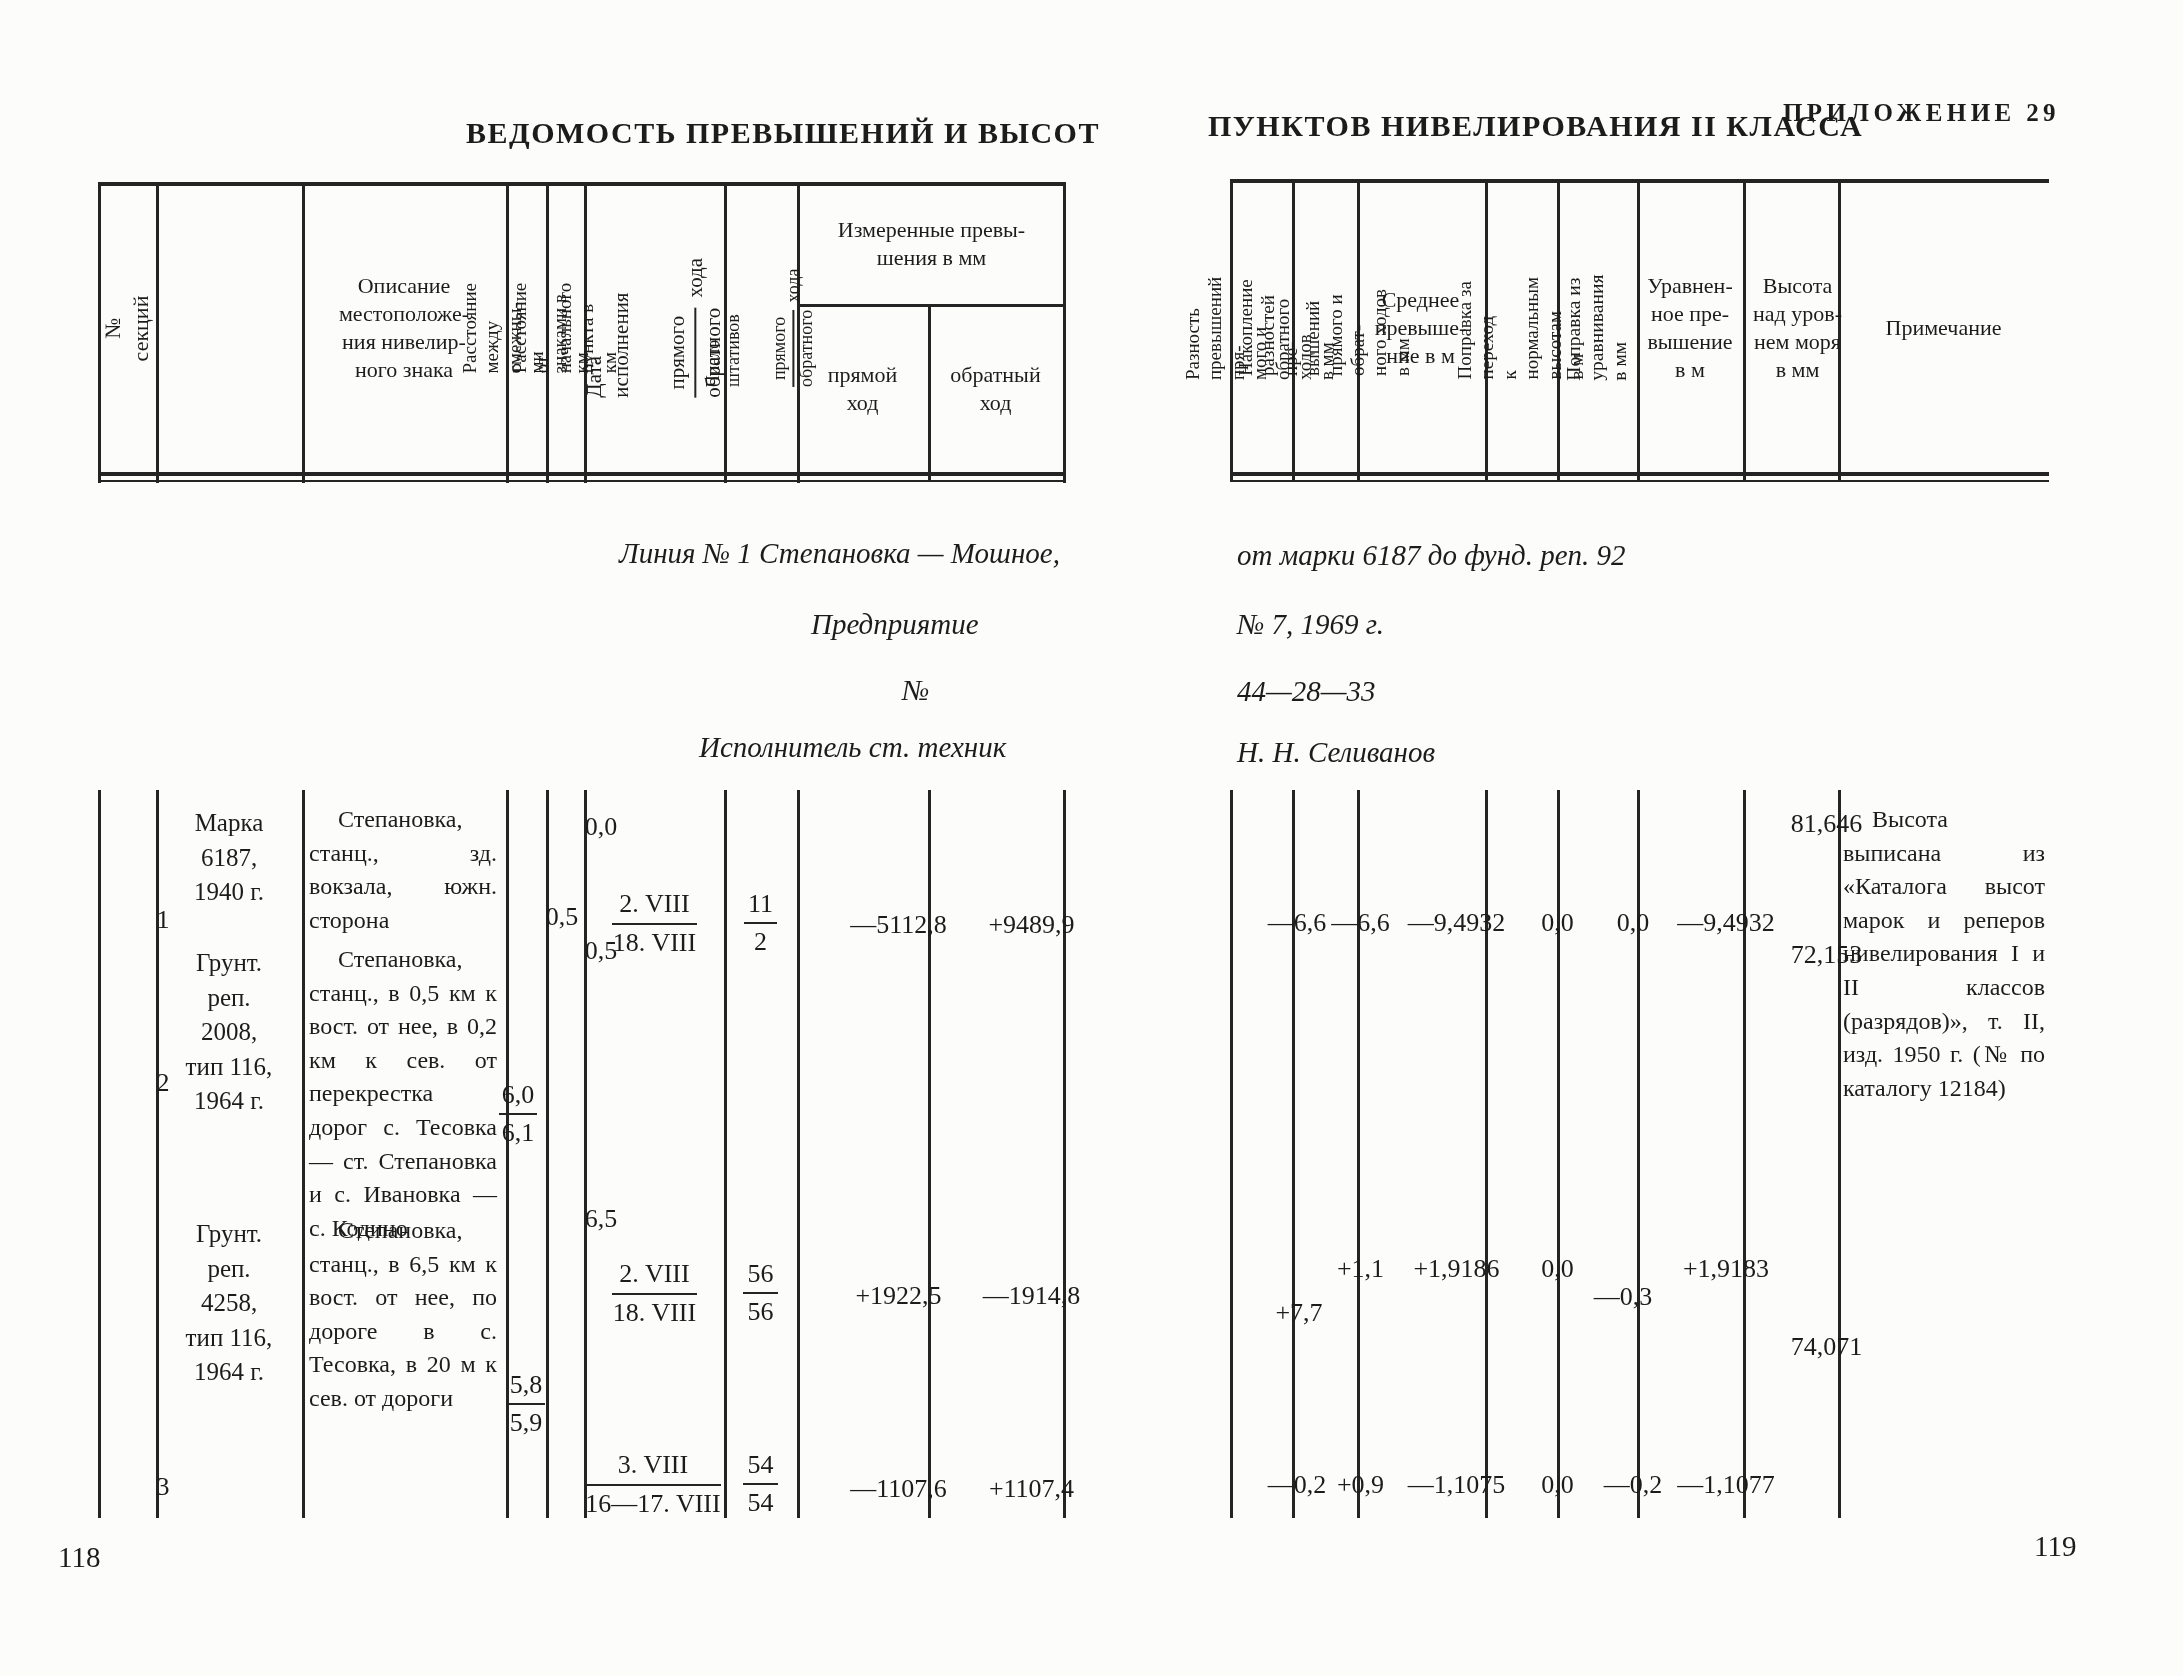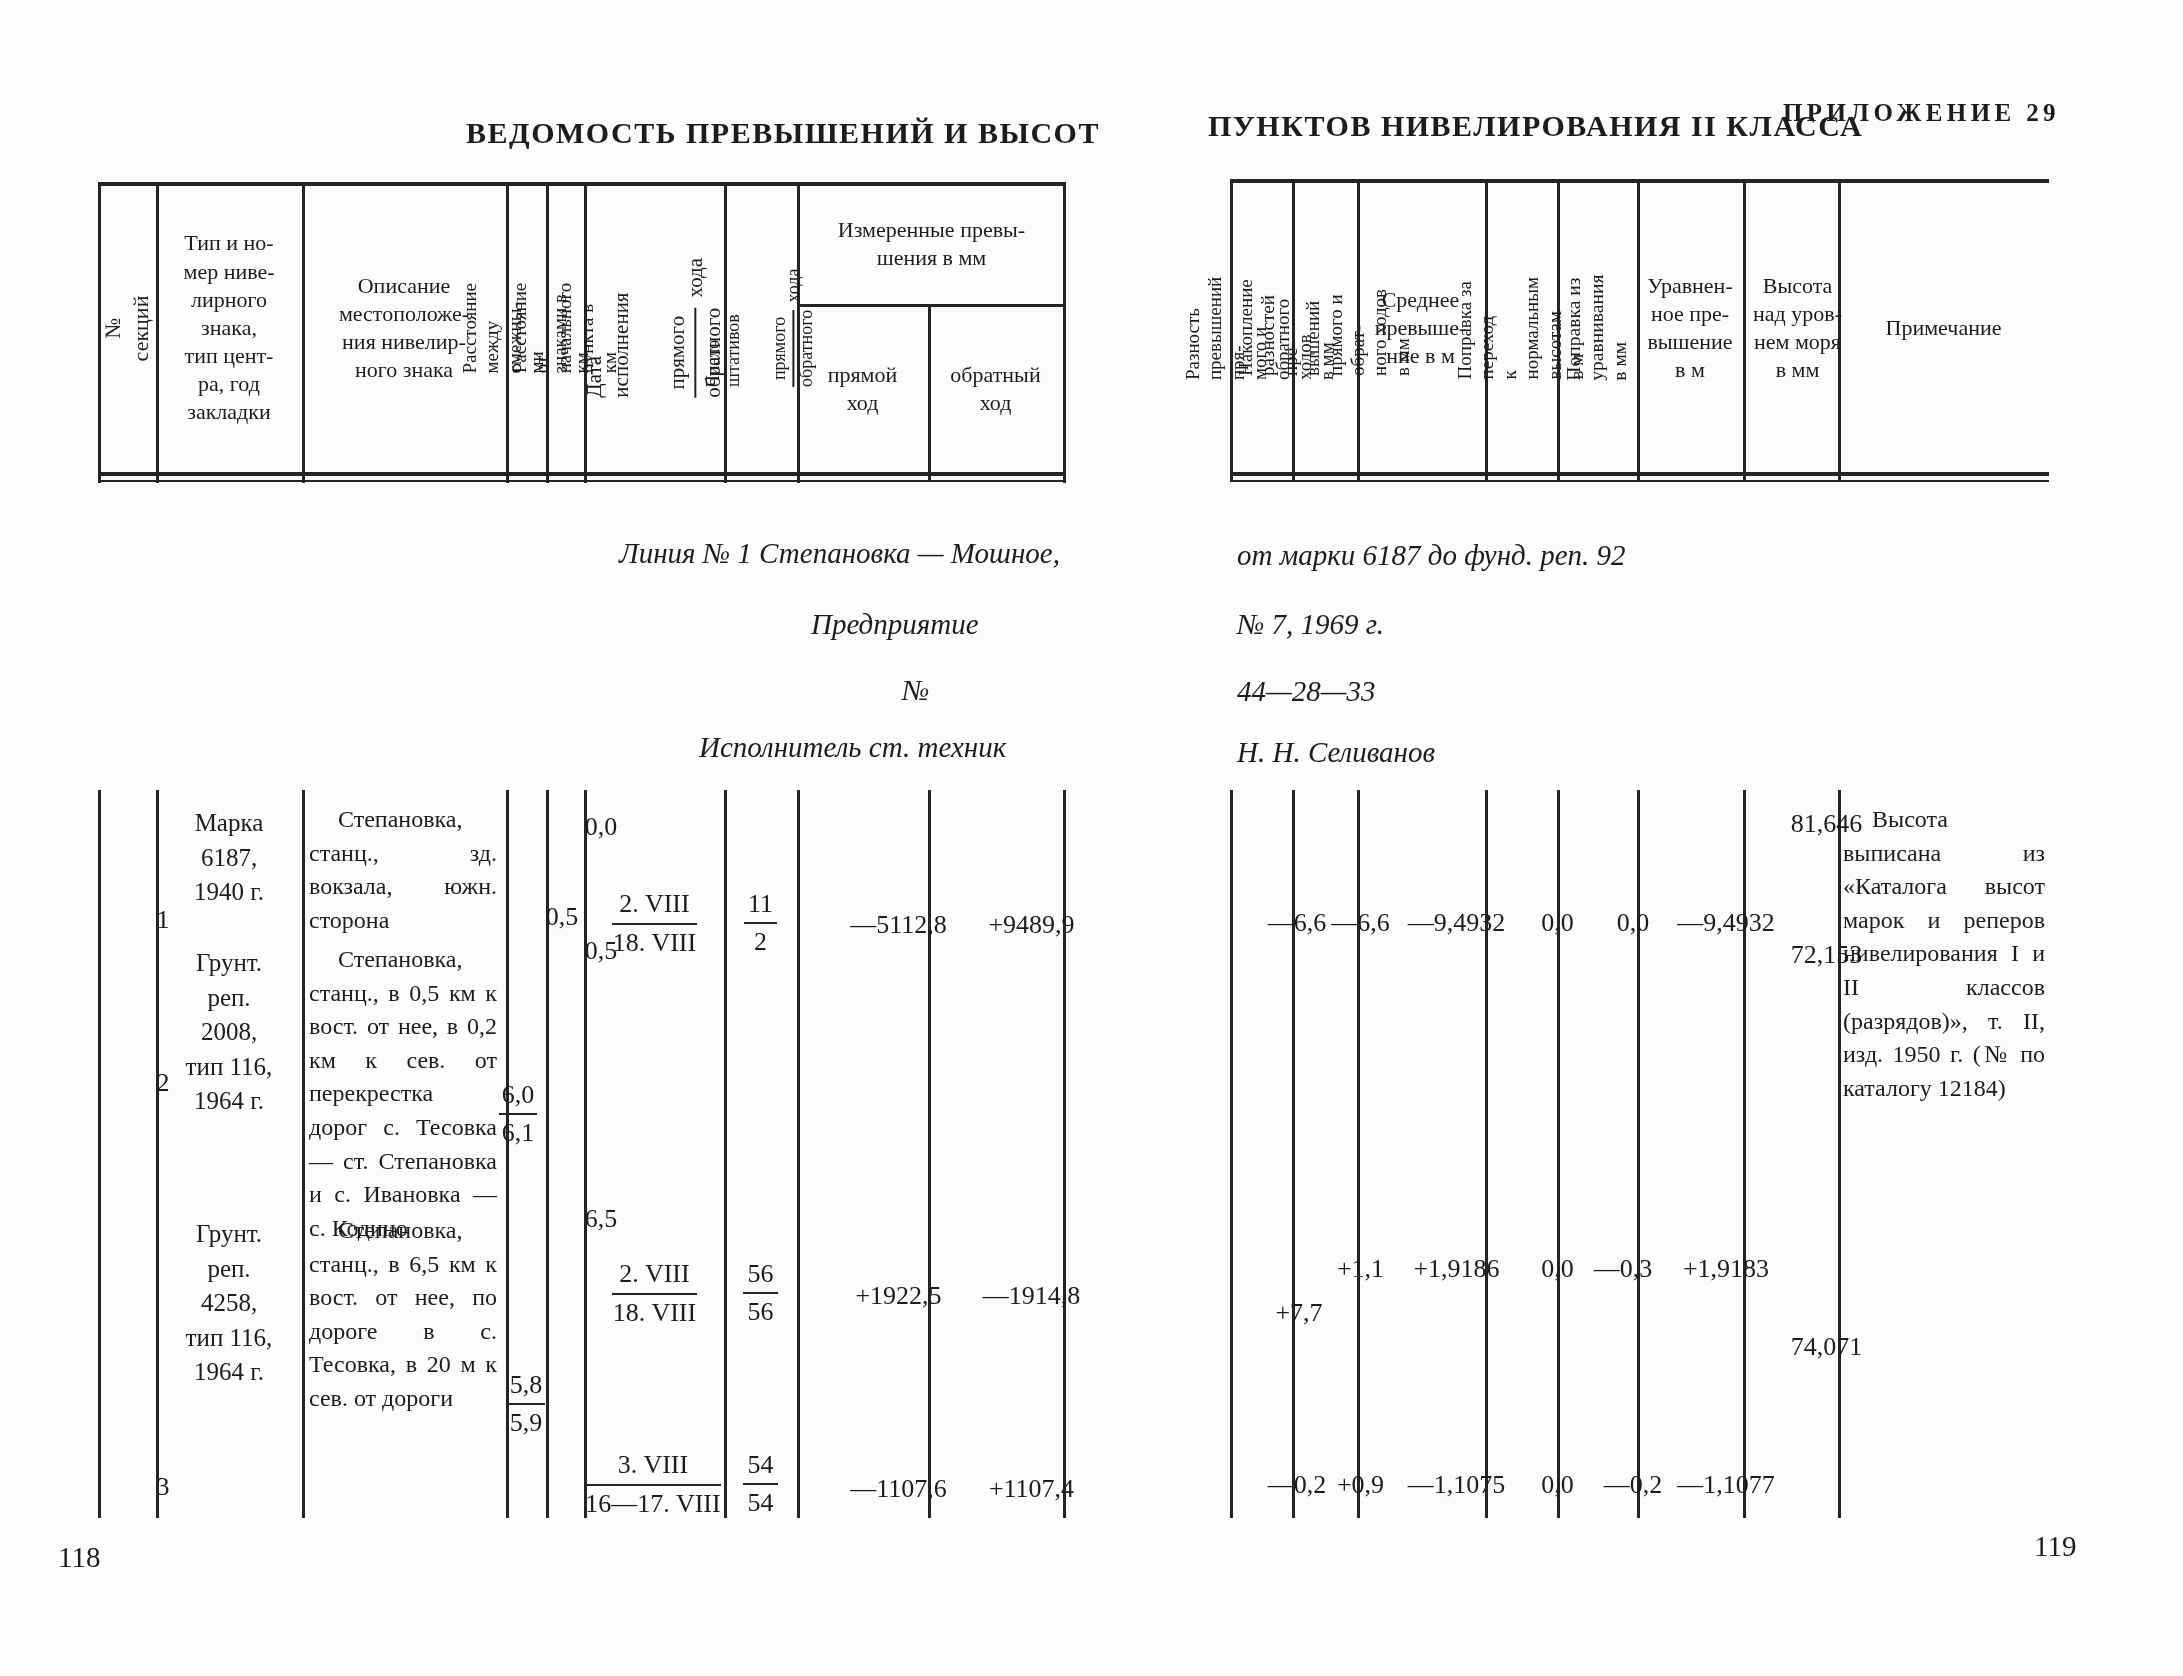--- a/index.html
+++ b/index.html
@@ -64,27 +64,20 @@
   <div class="vl" style="left:546px;top:790px;height:728px;"></div>
   <div class="vl" style="left:584px;top:790px;height:728px;"></div>
   <div class="vl" style="left:724px;top:790px;height:728px;"></div>
   <div class="vl" style="left:797px;top:790px;height:728px;"></div>
   <div class="vl" style="left:928px;top:790px;height:728px;"></div>
   <div class="vl" style="left:1063px;top:790px;height:728px;"></div>
 
   <div class="rcell" style="left:98px;top:186px;width:58px;height:284px;">
     <div class="rot" style="text-align:center;">№ секций</div>
   </div>
-  <div class="hcell" style="left:156px;top:186px;width:146px;height:284px;">Тип и но-
-мер ниве-
-лирного
-знака,
-тип цент-
-ра, год
-закладки</div>
   <div class="hcell" style="left:302px;top:186px;width:204px;height:284px;">Описание
 местоположе-
 ния нивелир-
 ного знака</div>
   <div class="rcell" style="left:506px;top:186px;width:40px;height:284px;">
     <div class="rot rot-sm">Расстояние между смежны-
 ми знаками в км</div>
   </div>
   <div class="rcell" style="left:546px;top:186px;width:38px;height:284px;">
     <div class="rot rot-sm">Расстояние от начального
@@ -268,21 +261,21 @@
   <div class="num" style="left:1292px;top:908px;width:65px;">—6,6</div>
   <div class="num" style="left:1357px;top:908px;width:127px;">—9,4932</div>
   <div class="num" style="left:1485px;top:908px;width:73px;">0,0</div>
   <div class="num" style="left:1557px;top:908px;width:80px;">0,0</div>
   <div class="num" style="left:1637px;top:908px;width:106px;">—9,4932</div>
 
   <div class="num" style="left:1230px;top:1254px;width:66px;margin-top:44px;">+7,7</div>
   <div class="num" style="left:1292px;top:1254px;width:65px;">+1,1</div>
   <div class="num" style="left:1357px;top:1254px;width:127px;">+1,9186</div>
   <div class="num" style="left:1485px;top:1254px;width:73px;">0,0</div>
-  <div class="num" style="left:1557px;top:1254px;width:60px;">—0,3</div>
+  <div class="num" style="left:1557px;top:1282px;width:60px;">—0,3</div>
   <div class="num" style="left:1637px;top:1254px;width:106px;">+1,9183</div>
 
   <div class="num" style="left:1230px;top:1470px;width:62px;">—0,2</div>
   <div class="num" style="left:1292px;top:1470px;width:65px;">+0,9</div>
   <div class="num" style="left:1357px;top:1470px;width:127px;">—1,1075</div>
   <div class="num" style="left:1485px;top:1470px;width:73px;">0,0</div>
   <div class="num" style="left:1557px;top:1470px;width:80px;">—0,2</div>
   <div class="num" style="left:1637px;top:1470px;width:106px;">—1,1077</div>
 
   <div class="num" style="left:1743px;top:809px;width:95px;">81,646</div>

